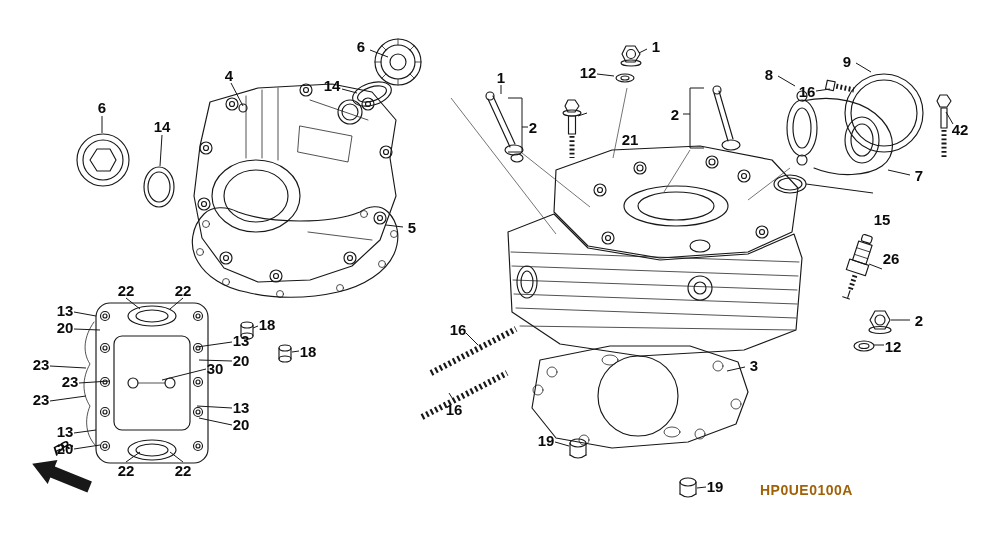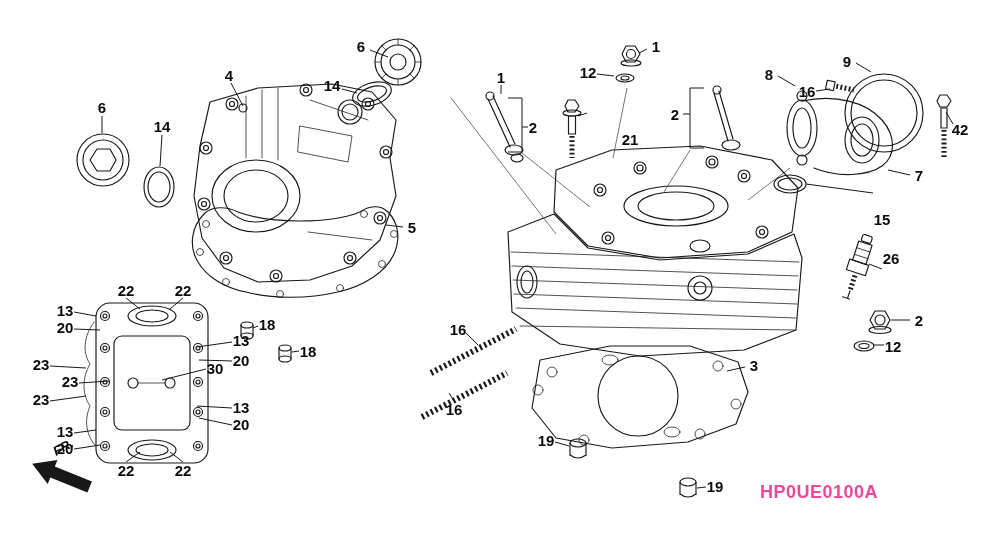--- a/index.html
+++ b/index.html
@@ -8,22 +8,22 @@
   #art,#leader-overlay{position:absolute;left:0;top:0;width:1000px;height:541px;}
   #art .ln{fill:none;stroke:#181818;stroke-width:1.15;stroke-linejoin:round;stroke-linecap:round;}
   #art .thin{stroke-width:0.75;}
   #art .fill{fill:#181818;stroke:none;}
   #art .thread{fill:none;stroke:#181818;stroke-width:6;stroke-dasharray:2.2 2.8;}
   #art .thread-sm{fill:none;stroke:#181818;stroke-width:5;stroke-dasharray:1.8 2.4;}
   #leader-overlay line{stroke:#181818;stroke-width:1;}
   #leader-overlay line.thin{stroke:#3a3a3a;stroke-width:0.7;}
   .callout{position:absolute;transform:translate(-50%,-50%);font-size:15px;font-weight:700;
            color:#0a0a0a;line-height:1;white-space:nowrap;}
-  #part-code{position:absolute;left:760px;top:482px;font-size:18px;font-weight:600;
-             letter-spacing:0.5px;color:#ec4899;}
+  #part-code{position:absolute;left:760px;top:482px;font-size:14px;font-weight:600;
+             letter-spacing:0.5px;color:#a16207;}
   #fr-text{font:italic 700 13px "Liberation Sans",sans-serif;fill:#0a0a0a;}
 </style>
 </head>
 <body>
 
 <div id="stage">
 
   <svg id="art" viewBox="0 0 1000 541">
 
     <g>

